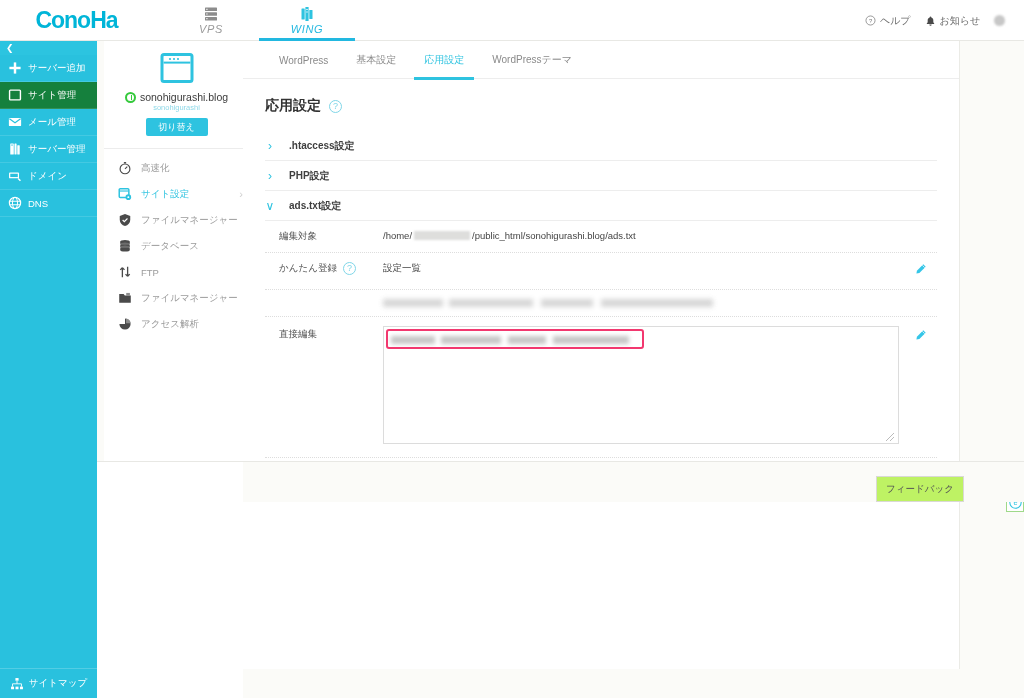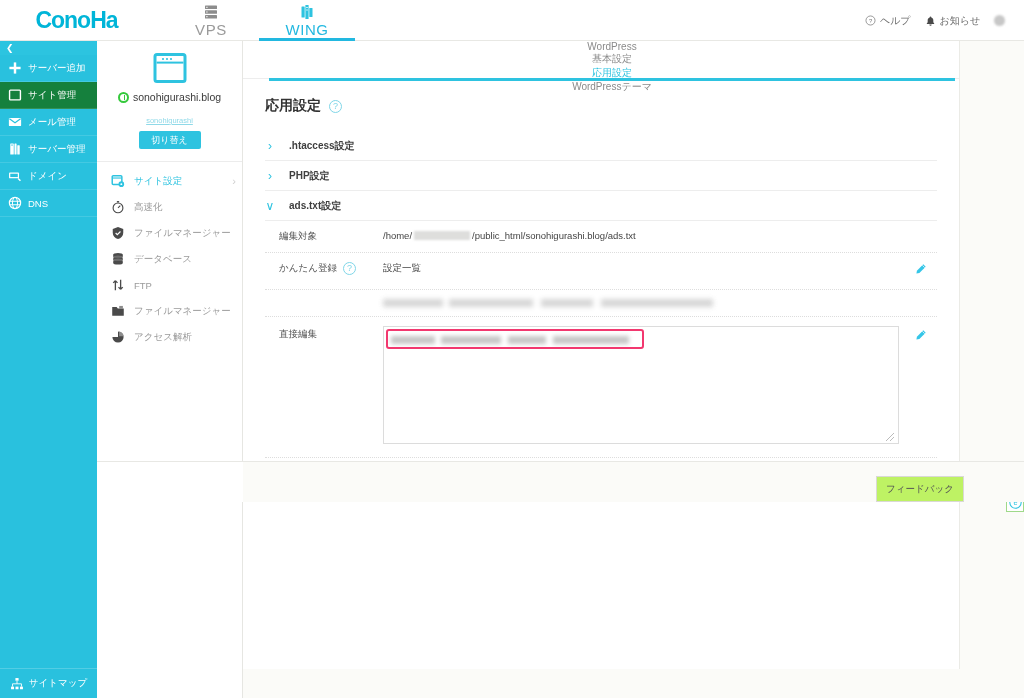--- a/index.html
+++ b/index.html
@@ -40,21 +40,21 @@
     font-weight: bold;
   }
   .top-nav { display: flex; height: 41px; margin-left: 18px; }
   .top-nav-item {
     width: 96px; height: 41px;
     display: flex; flex-direction: column;
     align-items: center; justify-content: center;
     gap: 1px; cursor: pointer; position: relative;
   }
   .top-nav-item .tn-label {
-    font-size: 15px; color: #9a9a9a; letter-spacing: 0.6px;
+    font-size: 11px; color: #9a9a9a; letter-spacing: 0.6px; font-style: italic;
   }
   .top-nav-item.active .tn-label { color: #22b8e0; }
   .top-nav-item.active::after {
     content: ""; position: absolute; bottom: 0; left: 0;
     width: 96px; height: 3px; background: #22b8e0;
   }
   .tn-icon { width: 16px; height: 16px; display:block; }
 
   .top-right {
     margin-left: auto; height: 41px;
@@ -100,21 +100,21 @@
   .sb-spacer { flex: 1; }
   .sb-bottom {
     height: 30px; display: flex; align-items: center;
     justify-content: center; gap: 5px; cursor: pointer;
     border-top: 1px solid rgba(255,255,255,0.2);
   }
   .sb-bottom .sb-label { font-size: 9.5px; color: #fff; }
 
   
   .subside {
-    position: absolute; top: 41px; left: 97px;
+    position: absolute; top: 41px; left: 104px;
     width: 146px; height: 657px;
     background: #ffffff;
     border-right: 1px solid #e6e6e2;
   }
   .site-card {
     padding: 12px 6px 12px 6px;
     display: flex; flex-direction: column; align-items: center;
     border-bottom: 1px solid #ececec;
   }
   .site-icon {
@@ -127,21 +127,21 @@
     width: 11px; height: 11px; border-radius: 50%;
     background: #ffffff; border: 2px solid #35c93c;
     position: relative;
   }
   .site-dot::after {
     content: ""; position: absolute; left: 4px; top: 1px;
     width: 1.5px; height: 5px; background: #35c93c;
   }
   .site-name { font-size: 10.5px; color: #3b3b3b; }
   .site-user {
-    font-size: 7.5px; color: #8fd9e8; margin-top: 13px; text-decoration: underline;
+    font-size: 7.5px; color: #8fd9e8; margin-top: 0;
   }
   .switch-btn {
     margin-top: 6px; width: 62px; height: 18px;
     background: #2ec3e0; color: #ffffff;
     font-size: 9px; border: none; border-radius: 2px;
     cursor: pointer; display:flex; align-items:center; justify-content:center;
   }
   .sub-menu { padding-top: 6px; }
   .sub-item {
     height: 26px; display: flex; align-items: center;
@@ -164,21 +164,20 @@
   }
   .content-card {
     position: absolute; top: 0; left: 0;
     width: 717px; height: 628px;
     background: #ffffff;
     border-right: 1px solid #ebebe6;
   }
   .tabs {
     display: flex; height: 38px; padding-left: 22px;
     border-bottom: 1px solid #ededed;
-    flex-direction: column;
   }
   .tab {
     display: flex; align-items: center; justify-content: center;
     padding: 0 14px; font-size: 10px; color: #8a8a8a;
     cursor: pointer; position: relative; height: 38px;
   }
   .tab.active { color: #2ec3e0; }
   .tab.active::after {
     content:""; position:absolute; bottom:-1px; left: 4px;
     width: calc(100% - 8px); height: 3px; background: #2ec3e0;
@@ -425,37 +424,37 @@
       </svg>
       <div class="site-name-row">
         <span class="site-dot"></span>
         <span class="site-name">sonohigurashi.blog</span>
       </div>
       <div class="site-user">sonohigurashi</div>
       <button class="switch-btn">切り替え</button>
     </div>
 
     <div class="sub-menu">
+      <div class="sub-item">
+        <svg class="sub-ic" viewBox="0 0 16 16">
+          <circle cx="8" cy="9" r="5.6" fill="none" stroke="#4a4a4a" stroke-width="1.3"></circle>
+          <path d="M8 9l2.6-2.6" stroke="#4a4a4a" stroke-width="1.3"></path>
+          <rect x="6.7" y="1.2" width="2.6" height="1.6" fill="#4a4a4a"></rect>
+        </svg>
+        <span class="sub-label">高速化</span>
+      </div>
+
       <div class="sub-item active">
         <svg class="sub-ic" viewBox="0 0 16 16">
           <rect x="1.4" y="2" width="11" height="10" rx="1.2" fill="none" stroke="#2ec3e0" stroke-width="1.7"></rect>
           <path d="M2.2 4.6h9.6" stroke="#2ec3e0" stroke-width="1.3"></path>
           <circle cx="11.8" cy="11.6" r="3.2" fill="#2ec3e0"></circle>
           <circle cx="11.8" cy="11.6" r="1.1" fill="#fff"></circle>
         </svg>
         <span class="sub-label">サイト設定</span>
-      </div>
-
-      <div class="sub-item">
-        <svg class="sub-ic" viewBox="0 0 16 16">
-          <circle cx="8" cy="9" r="5.6" fill="none" stroke="#4a4a4a" stroke-width="1.3"></circle>
-          <path d="M8 9l2.6-2.6" stroke="#4a4a4a" stroke-width="1.3"></path>
-          <rect x="6.7" y="1.2" width="2.6" height="1.6" fill="#4a4a4a"></rect>
-        </svg>
-        <span class="sub-label">高速化</span>
       </div>
 
       <div class="sub-item">
         <svg class="sub-ic" viewBox="0 0 16 16">
           <path d="M8 1.2 14 3.4v4.2c0 3.6-2.5 6.2-6 7.2-3.5-1-6-3.6-6-7.2V3.4z" fill="#4a4a4a"></path>
           <path d="M5.3 8l1.9 1.9 3.6-3.6" stroke="#fff" stroke-width="1.3" fill="none"></path>
         </svg>
         <span class="sub-label">ファイルマネージャー</span>
       </div>
 

